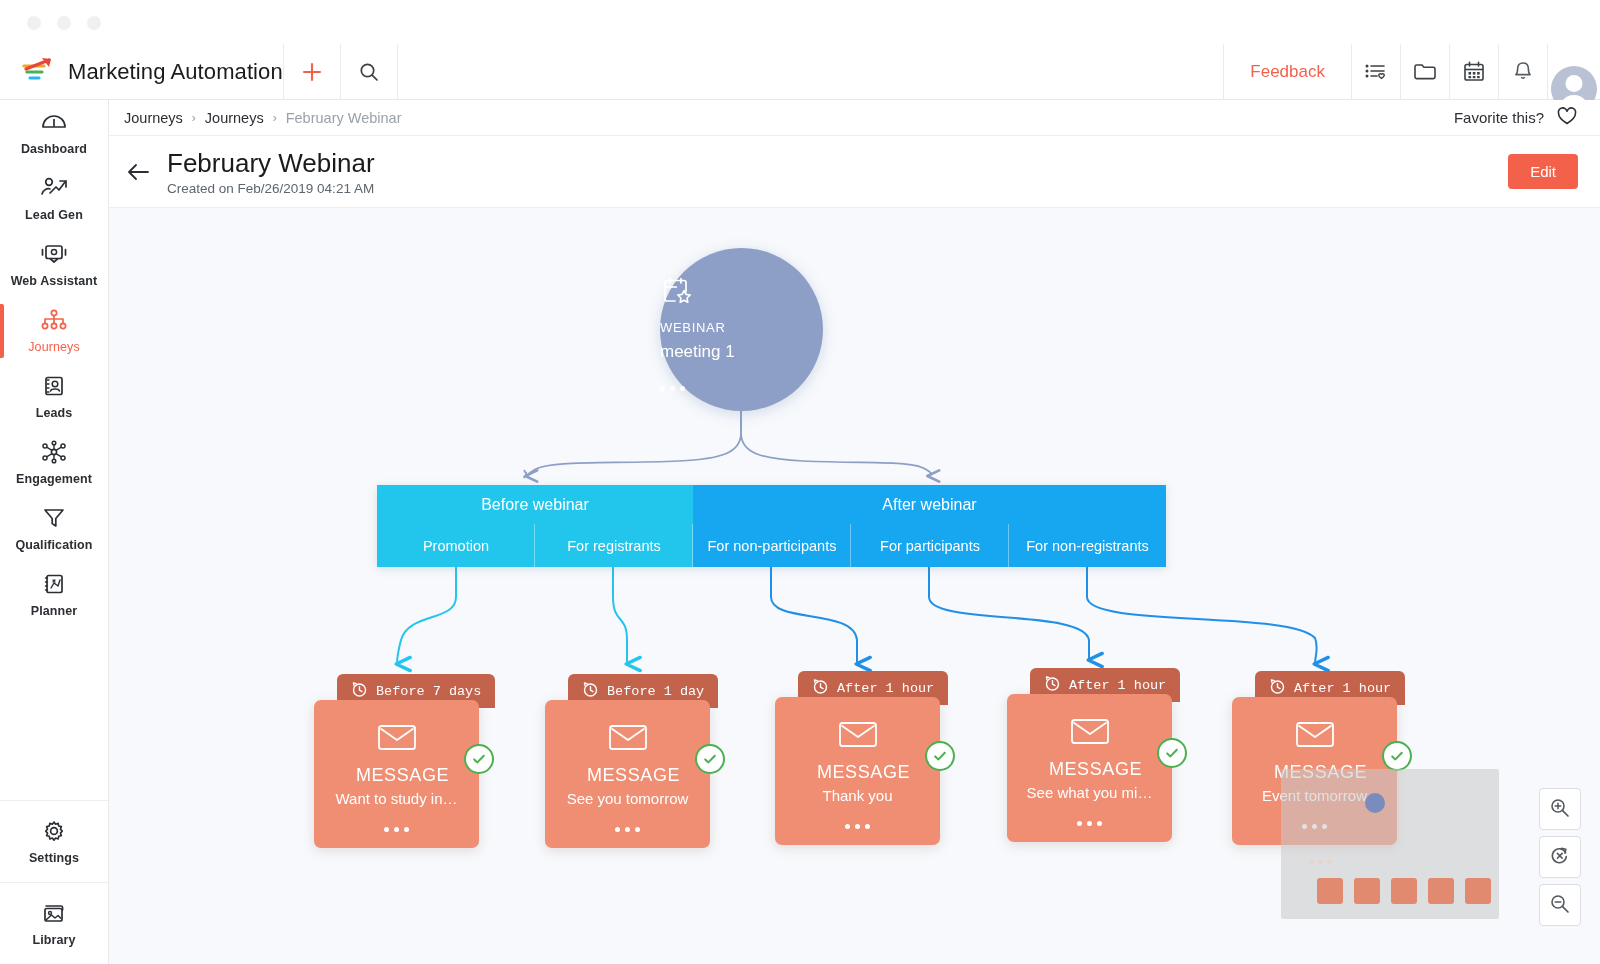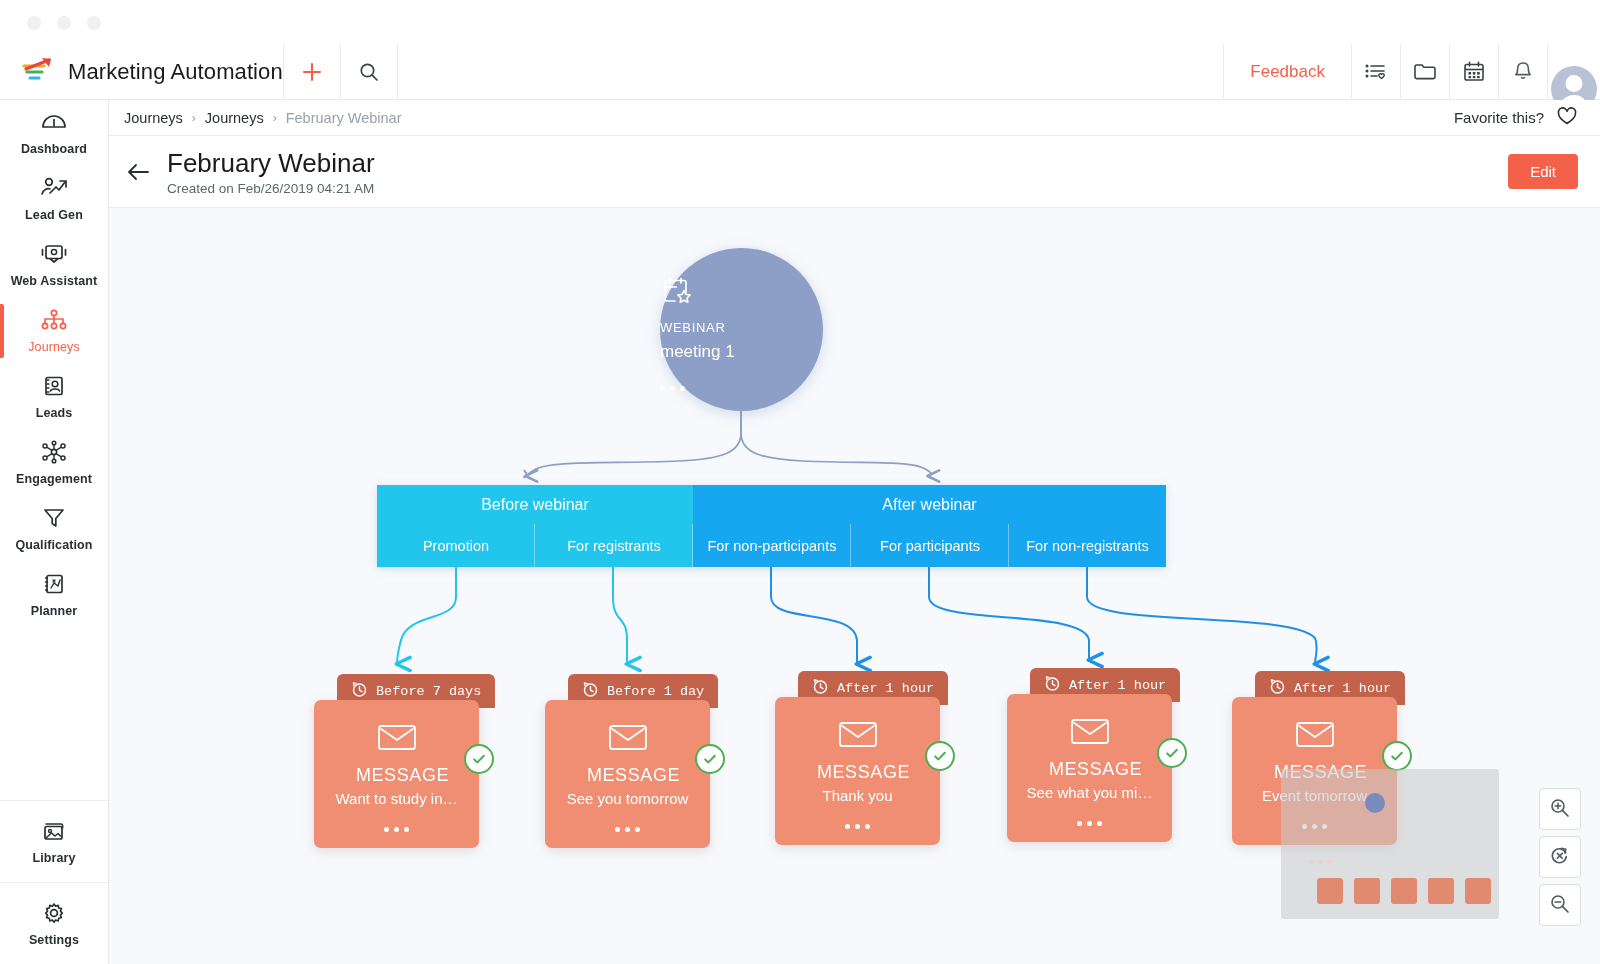--- a/index.html
+++ b/index.html
@@ -373,37 +373,37 @@
             <path d="M10 16 L13 11 L17 14 L19 8" fill="none" stroke="#2b2f33" stroke-width="1.4" stroke-linecap="round" stroke-linejoin="round"></path>
             <path d="M12 8 l2 2 M14 8 l-2 2" stroke="#2b2f33" stroke-width="1.3" stroke-linecap="round"></path>
           </svg>
       </span>
       <span class="nav-label">Planner</span>
     </div>
 
     <div class="nav-bottom">
       <div class="nav-item">
         <span>
+          <svg width="26" height="24" viewBox="0 0 26 24">
+            <circle cx="13" cy="12" r="3.4" fill="none" stroke="#2b2f33" stroke-width="1.7"></circle>
+            <path d="M13 3 l1.6 2.2 2.6-.9 .5 2.7 2.7 .6 -1 2.5 1.9 2 -1.9 2 1 2.5 -2.7 .6 -.5 2.7 -2.6-.9 -1.6 2.2 -1.6-2.2 -2.6 .9 -.5-2.7 -2.7-.6 1-2.5 -1.9-2 1.9-2 -1-2.5 2.7-.6 .5-2.7 2.6 .9 Z" fill="none" stroke="#2b2f33" stroke-width="1.6" stroke-linejoin="round"></path>
+          </svg>
+        </span>
+        <span class="nav-label">Settings</span>
+      </div>
+      <div class="nav-item">
+        <span>
           <svg width="28" height="24" viewBox="0 0 28 24">
               <path d="M6 5 H21 a1.6 1.6 0 0 1 1.6 1.6 V9" fill="none" stroke="#2b2f33" stroke-width="1.6" stroke-linecap="round"></path>
               <rect x="5" y="7.5" width="17" height="12.5" rx="1.8" fill="none" stroke="#2b2f33" stroke-width="1.7"></rect>
               <circle cx="10" cy="12" r="1.5" fill="none" stroke="#2b2f33" stroke-width="1.4"></circle>
               <path d="M6 19 L11.5 14 L15 17 L18 14.5 L21 17.5" fill="none" stroke="#2b2f33" stroke-width="1.5" stroke-linejoin="round"></path>
             </svg>
         </span>
         <span class="nav-label">Library</span>
-      </div>
-      <div class="nav-item">
-        <span>
-          <svg width="26" height="24" viewBox="0 0 26 24">
-            <circle cx="13" cy="12" r="3.4" fill="none" stroke="#2b2f33" stroke-width="1.7"></circle>
-            <path d="M13 3 l1.6 2.2 2.6-.9 .5 2.7 2.7 .6 -1 2.5 1.9 2 -1.9 2 1 2.5 -2.7 .6 -.5 2.7 -2.6-.9 -1.6 2.2 -1.6-2.2 -2.6 .9 -.5-2.7 -2.7-.6 1-2.5 -1.9-2 1.9-2 -1-2.5 2.7-.6 .5-2.7 2.6 .9 Z" fill="none" stroke="#2b2f33" stroke-width="1.6" stroke-linejoin="round"></path>
-          </svg>
-        </span>
-        <span class="nav-label">Settings</span>
       </div>
     </div>
   </div>
 
   <div class="crumbbar">
     <div class="crumbs">
       <a>Journeys</a>
       <span class="sep">›</span>
       <a>Journeys</a>
       <span class="sep">›</span>

